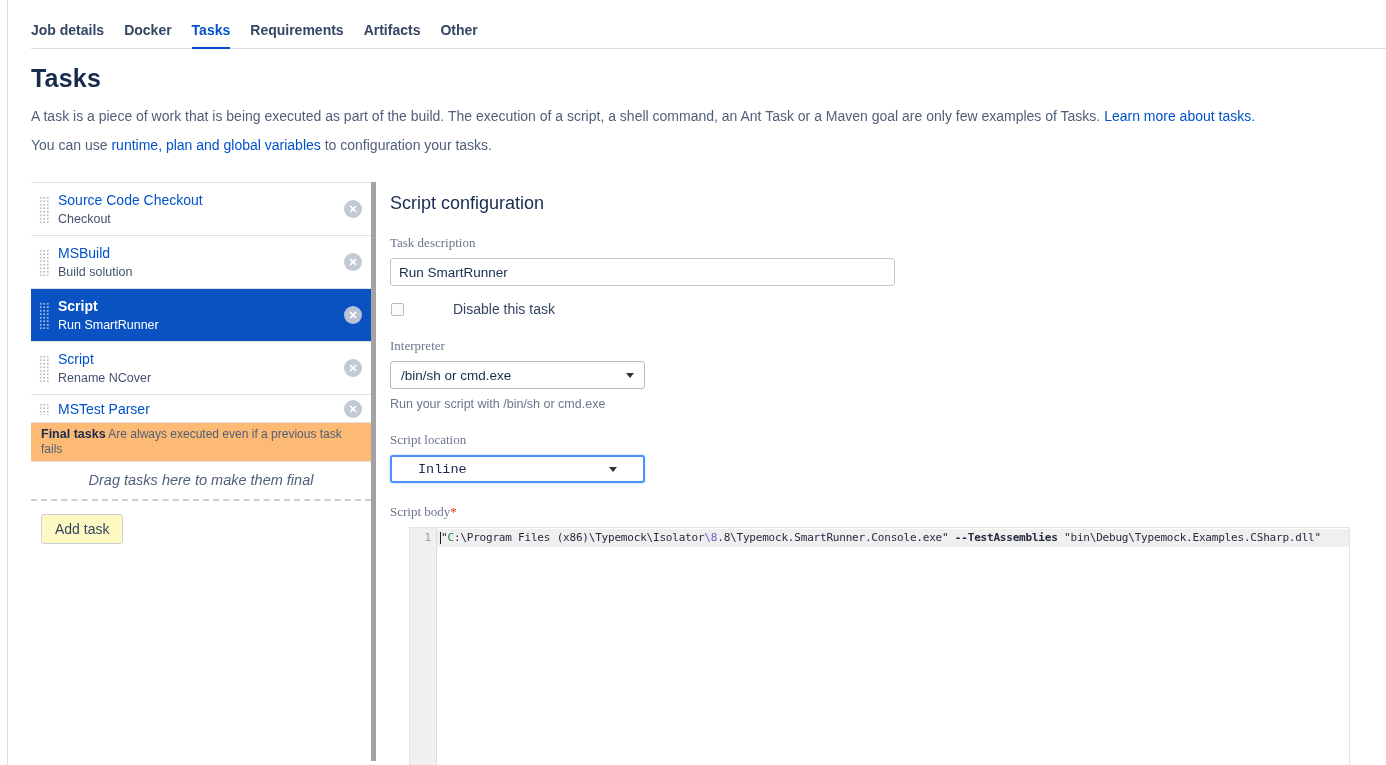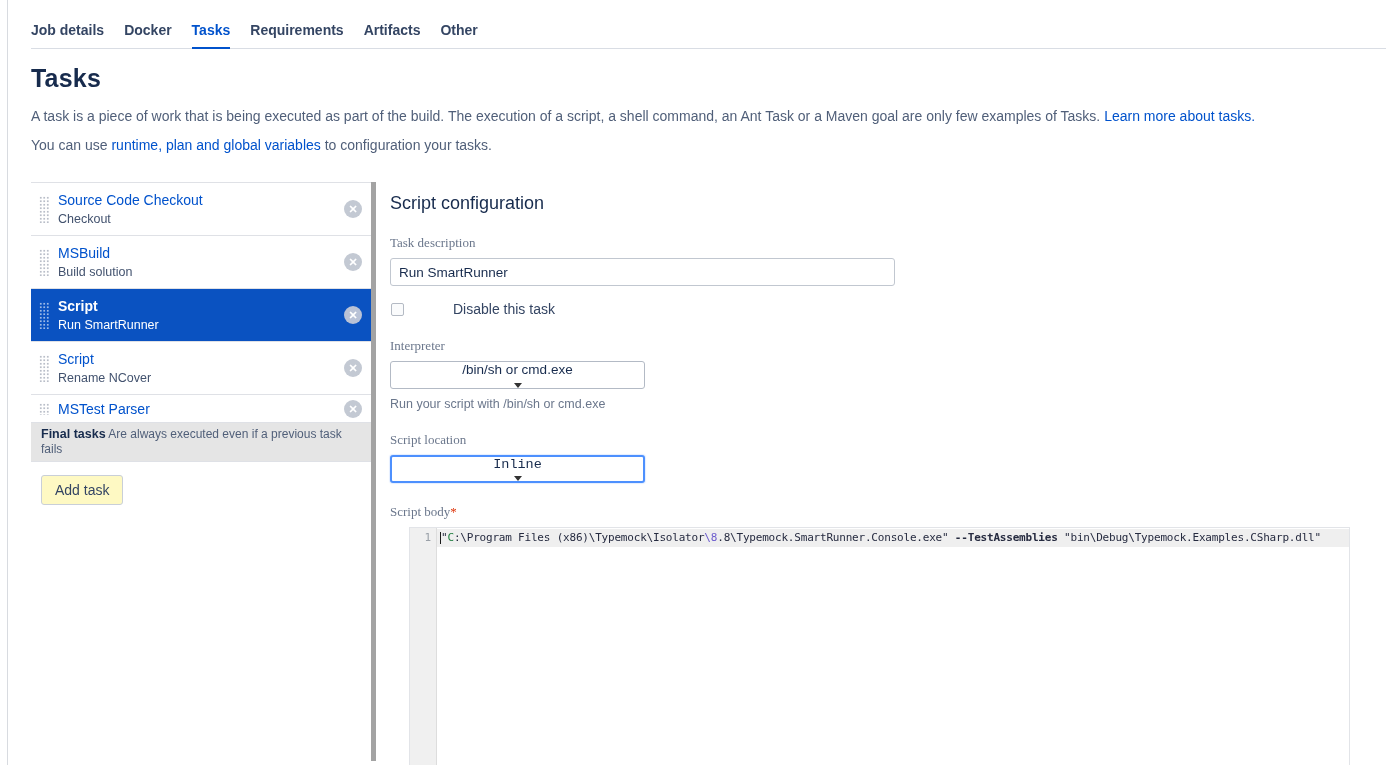--- a/index.html
+++ b/index.html
@@ -48,21 +48,21 @@
     width:18px; height:18px; border-radius:50%; background:#c3c9d3; border:none;
     color:#fff; font-size:11px; font-weight:700; line-height:18px; text-align:center; cursor:pointer;
     font-family:"Liberation Sans", sans-serif;
   }
   .task-item.selected { background:#0a52c1; }
   .task-item.selected .task-title { color:#fff; font-weight:700; }
   .task-item.selected .task-sub { color:#fff; }
   .task-item.selected .drag-handle { background-image:radial-gradient(rgba(255,255,255,.6) 1px, transparent 1.1px); }
   .task-item.selected .task-delete { background:#b9c2d6; }
 
-  .final-bar { background:#e5e5e5; border-bottom:1px solid #dfe1e6; padding:4px 10px; font-size:12px; color:#505f79; line-height:15px; }
+  .final-bar { background:#fdba74; border-bottom:1px solid #dfe1e6; padding:4px 10px; font-size:12px; color:#505f79; line-height:15px; }
   .final-bar b { color:#172b4d; font-size:12.5px; }
   .drop-zone { border-bottom:2px dashed #c9cfd8; padding:9px 0 10px; text-align:center; }
   .drop-zone span { font-style:italic; font-size:14.5px; color:#505f79; }
   .add-task-btn {
     margin:13px 0 0 10px; padding:6px 13px; background:#fef9c3; border:1px solid #c9cfd8; border-radius:3px;
     font-size:14px; color:#344563; cursor:pointer; font-family:"Liberation Sans", sans-serif;
   }
 
   
   .form-col { flex:1 1 auto; padding-left:14px; padding-top:11px; }
@@ -74,21 +74,21 @@
     padding:0 8px; font-size:13.5px; color:#172b4d; font-family:"Liberation Sans", sans-serif; outline:none; display:block;
   }
   .checkbox-row { display:flex; align-items:center; margin-top:15px; }
   .checkbox {
     appearance:none; -webkit-appearance:none; width:13px; height:13px; border:1px solid #b4bac4;
     border-radius:2px; background:#fafbfc; margin:0 9px 0 1px; cursor:pointer;
   }
   .checkbox-label { font-size:14px; color:#344563; cursor:pointer;margin-left:40px; }
   .select-box {
     margin-top:7px; width:255px; height:28px; border:1px solid #b3bac5; border-radius:3px; background:#fff;
-    display:flex; align-items:center; justify-content:space-between; padding:0 10px; cursor:pointer;flex-direction:column;
+    display:flex; align-items:center; justify-content:space-between; padding:0 10px; cursor:pointer;
   }
   .select-box .sel-value { font-size:13.5px; color:#172b4d; }
   .sel-arrow { width:0; height:0; border-left:4px solid transparent; border-right:4px solid transparent; border-top:5px solid #333; }
   .select-box.focused { border:2px solid #4d90fe; padding:0 26px; box-shadow:0 0 1px 1px rgba(77,144,254,.15);font-family:Liberation Mono, monospace; }
   .help-text { font-size:12.5px; color:#6b778c; margin-top:8px; }
 
   
   .editor { margin-top:7px; margin-left:19px; width:941px; height:258px; border:1px solid #e2e4e8; display:flex; background:#fff; overflow:hidden; }
   .gutter { width:27px; flex:0 0 27px; background:#f0f0f0; border-right:1px solid #dddddd; font-family:"DejaVu Sans Mono", monospace; font-size:11px; color:#9aa0a8; text-align:right; padding:1px 5px 0 0; }
   .gutter .ln { line-height:18px; }
@@ -177,20 +177,23 @@
         <button class="task-delete">✕</button>
       </div>
 
     </div>
 
     <div class="final-bar">
       <b>Final tasks</b>
       <span>Are always executed even if a previous task fails</span>
     </div>
 
+    <div class="drop-zone">
+      <span>Drag tasks here to make them final</span>
+    </div>
 
     <button class="add-task-btn">Add task</button>
   </div>
 
   <div class="form-col">
     <div class="form-heading">Script configuration</div>
 
     <div class="field-label">Task description</div>
     <input class="text-input" type="text" value="Run SmartRunner" style="">
 

